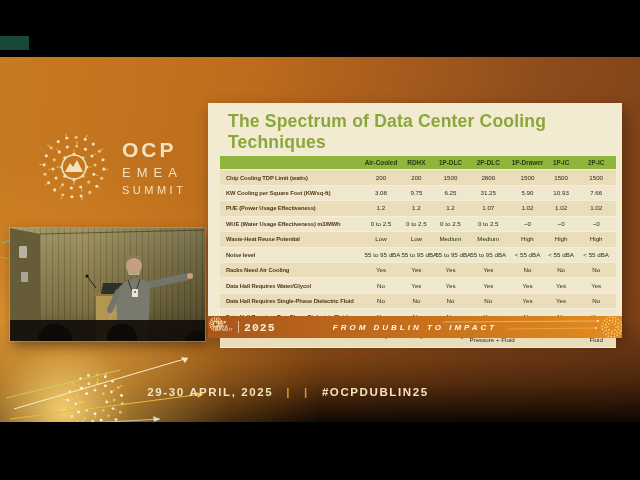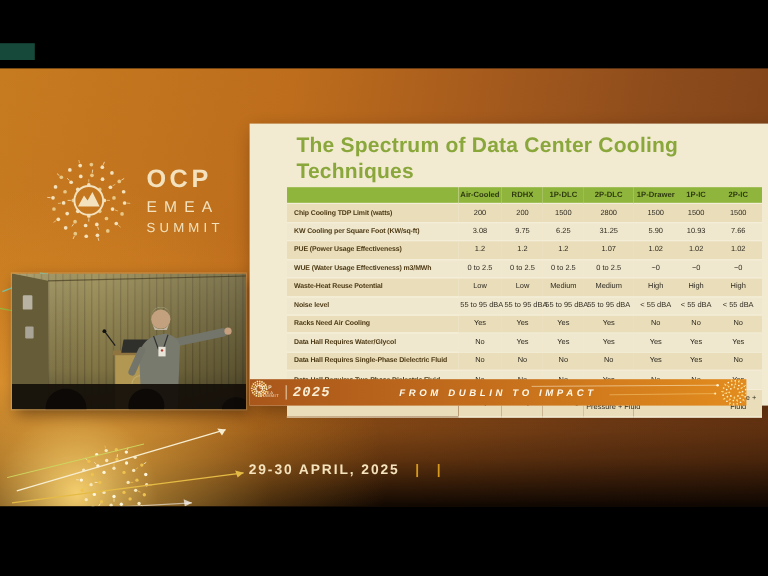--- a/index.html
+++ b/index.html
@@ -19,40 +19,40 @@
   .logo-ocp{font-size:21px;font-weight:bold;letter-spacing:3px;}
   .logo-emea{font-size:13px;letter-spacing:6px;margin-top:6px;}
   .logo-summit{font-size:11px;letter-spacing:3.5px;margin-top:6px;}
 
   
   .video{position:absolute;left:10px;top:171px;width:195px;height:113px;
          outline:1px solid rgba(255,230,180,.25);box-shadow:3px 5px 12px rgba(30,10,0,.5);}
 
   
   .slide{position:absolute;left:208px;top:46px;width:414px;height:235px;background:#f2ead1;
-         box-shadow:4px 6px 14px rgba(40,15,0,.45);padding-left:19px;}
+         box-shadow:4px 6px 14px rgba(40,15,0,.45);}
   .slide-title{margin:8px 0 3px 20px;font-size:17.5px;font-weight:600;color:#8aa73b;letter-spacing:.2px;}
   table.cool{border-collapse:collapse;table-layout:fixed;margin-left:12px;width:396px;}
   table.cool th,table.cool td{border-bottom:1.5px solid #f4eed9;padding:3.2px 2px;vertical-align:middle;}
   table.cool thead th{background:#8fb53c;color:#2f3a10;font-size:6.4px;font-weight:bold;text-align:center;white-space:nowrap;}
   table.cool td.lbl,table.cool th.lbl{text-align:left;padding-left:6px;font-weight:bold;color:#4d3a14;font-size:5.8px;
         letter-spacing:-.1px;white-space:nowrap;overflow:hidden;}
   table.cool td.val{font-size:6.2px;color:#2e2a20;text-align:center;white-space:pre;line-height:1.3;}
   tr.odd td{background:#e9ddba;} tr.odd td.lbl{background:#e9ddba;}
   tr.even td{background:#f0e8ce;} tr.even td.lbl{background:#f0e8ce;}
 
   
   .bar{position:absolute;left:0;bottom:0;width:414px;height:22px;
        background:linear-gradient(90deg,#a9561b 0%,#c06a1c 40%,#e28c1e 100%);
        display:flex;align-items:center;color:#f7ecd2;}
   .bar-logo{display:flex;align-items:center;gap:3px;margin-left:8px;}
   .bar-logo-text{display:flex;flex-direction:column;line-height:1.15;font-size:3.4px;letter-spacing:.6px;}
   .bar-logo-text .b{font-weight:bold;font-size:4.2px;}
   .bar-div{width:1px;height:12px;background:rgba(247,236,210,.7);margin:0 5px;}
-  .bar-year{font-family:"Liberation Mono",monospace;font-size:11.5px;letter-spacing:1px;font-weight:bold;color:#f9eed4;font-style:italic;}
+  .bar-year{font-family:"Liberation Mono",monospace;font-size:11.5px;letter-spacing:1px;font-weight:bold;color:#f9eed4;}
   .bar-tag{position:absolute;left:0;right:0;text-align:center;font-size:8px;font-weight:bold;font-style:italic;
            letter-spacing:3px;color:#fff8e8;}
   .bar svg{position:absolute;left:0;top:0;}
 
   
   .caption{position:absolute;left:0;top:386px;width:576px;display:flex;justify-content:center;
            align-items:center;gap:13px;font-size:11.5px;font-weight:bold;letter-spacing:1.6px;color:#f5e3bd;}
   .caption .sep{color:#d89a1e;font-weight:bold;}
   .letterbox-bottom{position:absolute;left:0;top:422px;width:640px;height:58px;background:#000;}
 </style>
@@ -568,16 +568,17 @@
         <span class="bar-tag">FROM DUBLIN TO IMPACT</span>
       </div>
     </div>
 
   </div>
 
   <div class="caption">
     <span>29-30 APRIL, 2025</span>
     <span class="sep">|</span>
     <span class="sep">|</span>
+    <span>#OCPDUBLIN25</span>
   </div>
 
   <div class="letterbox-bottom"></div>
 </div>
 
 </body></html>

